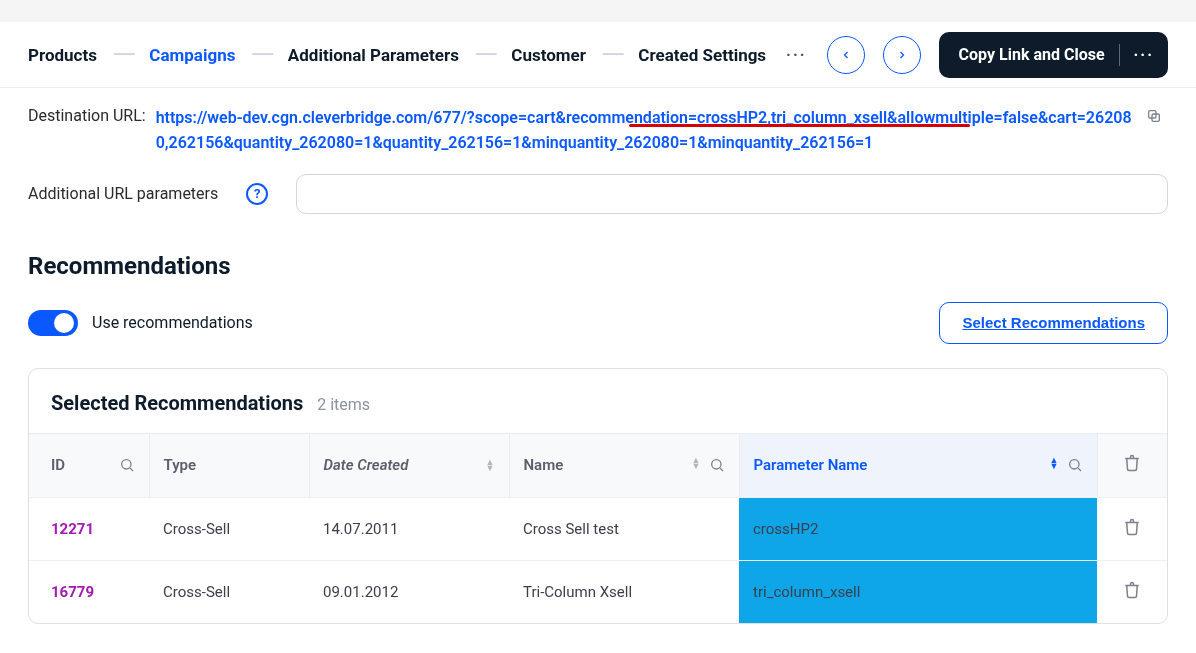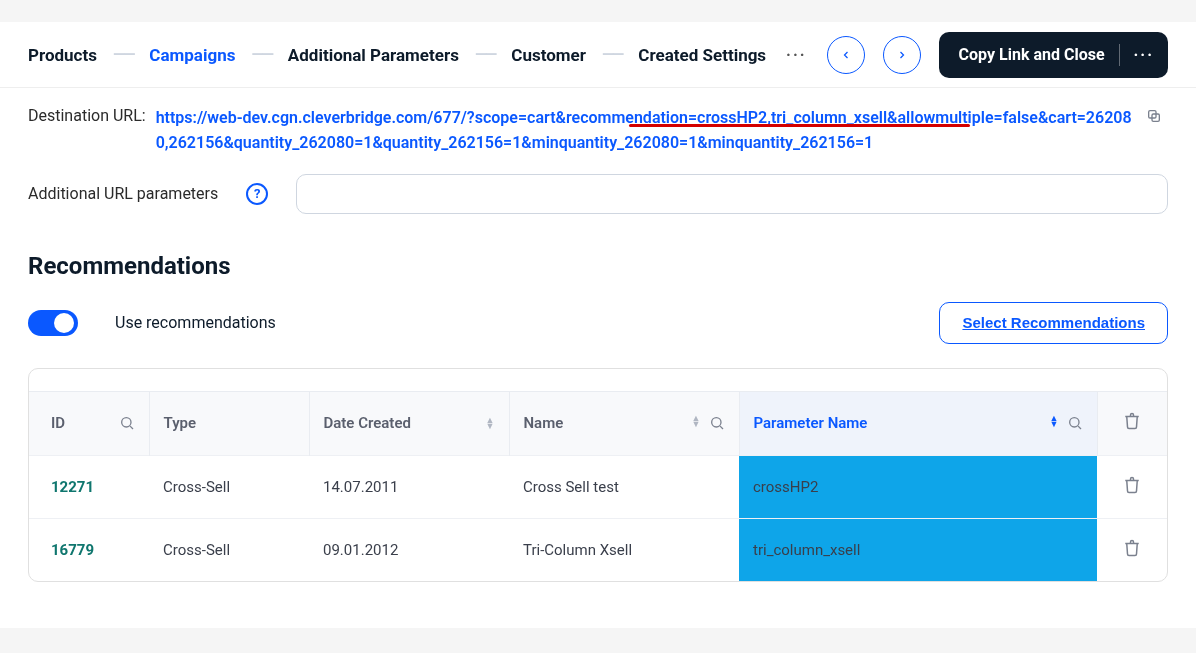--- a/index.html
+++ b/index.html
@@ -96,21 +96,21 @@
 .help-icon {
   width:22px; height:22px; border:2px solid #0a58ff; color:#0a58ff;
   border-radius:50%; display:flex; align-items:center; justify-content:center;
   font-weight:700; font-size:13px;
 }
 .params-input {
   flex:1; height:40px; border:1px solid #cfd6e0; border-radius:10px;
   padding:0 14px; font-size:15px;
 }
 .section-title { font-size:24px; font-weight:700; margin-top:38px; }
-.toggle-row { display:flex; align-items:center; margin-top:22px;gap:23px; }
+.toggle-row { display:flex; align-items:center; margin-top:22px; }
 .toggle {
   width:50px; height:26px; background:#0a58ff; border-radius:999px;
   position:relative; cursor:pointer;
 }
 .toggle .knob {
   width:20px; height:20px; background:#fff; border-radius:50%;
   position:absolute; top:3px; right:4px;
 }
 .toggle-label { margin-left:14px; font-size:16px; }
 .select-btn {
@@ -129,25 +129,25 @@
 
 table { width:100%; border-collapse:collapse; }
 thead { background:#f8f9fb; }
 th {
   text-align:left; font-size:15px; font-weight:600; color:#5a5f6d;
   padding:18px 14px; height:64px;
   border-top:1px solid #e9ecf1;
 }
 th.param-col { color:#0a58ff; background:#eff3fb; }
 td { padding:20px 14px; font-size:15px; color:#3a3f4b; border-top:1px solid #eef0f4; }
-td.id-cell { font-weight:700; color:#0f766e; }
+td.id-cell { font-weight:700; color:#a21caf; }
 td.param-cell { background:#0ea5e9; }
 .col-id { width:120px; padding-left:22px; }
 .col-type { width:160px; }
-.col-date { width:200px; }
+.col-date { width:200px;font-style:italic; }
 .col-name { width:230px; }
 .col-actions { width:70px; text-align:center; }
 .head-icons { display:flex; align-items:center; justify-content:space-between; width:100%; }
 .head-left { display:flex; align-items:flex-start; gap:8px; }
 .sort-icons { display:flex; flex-direction:column; line-height:6px; font-size:9px; color:#b0b6c2; margin-left:6px;}
 svg.ic { width:16px; height:16px; stroke:#7b818e; fill:none; stroke-width:2; }
 svg.ic-trash { width:18px; height:18px; }
 svg.chev { width:12px; height:12px; stroke:#0a58ff; fill:none; stroke-width:2.5; }
 .th-sep { border-left:1px solid #e9ecf1; }
 </style>
@@ -213,20 +213,24 @@
 
   <div class="toggle-row">
     <div class="toggle">
       <div class="knob"></div>
     </div>
     <span class="toggle-label">Use recommendations</span>
     <button class="select-btn">Select Recommendations</button>
   </div>
 
   <div class="card">
+    <div class="card-head">
+      <span class="card-title">Selected Recommendations</span>
+      <span class="card-count">2 items</span>
+    </div>
     <table>
       <thead>
         <tr>
           <th class="col-id">
             <div class="head-icons">
               <span>ID</span>
               <svg class="ic" viewBox="0 0 24 24">
                   <circle cx="11" cy="11" r="7"></circle>
                   <line x1="21" y1="21" x2="16.65" y2="16.65"></line>
                 </svg>

